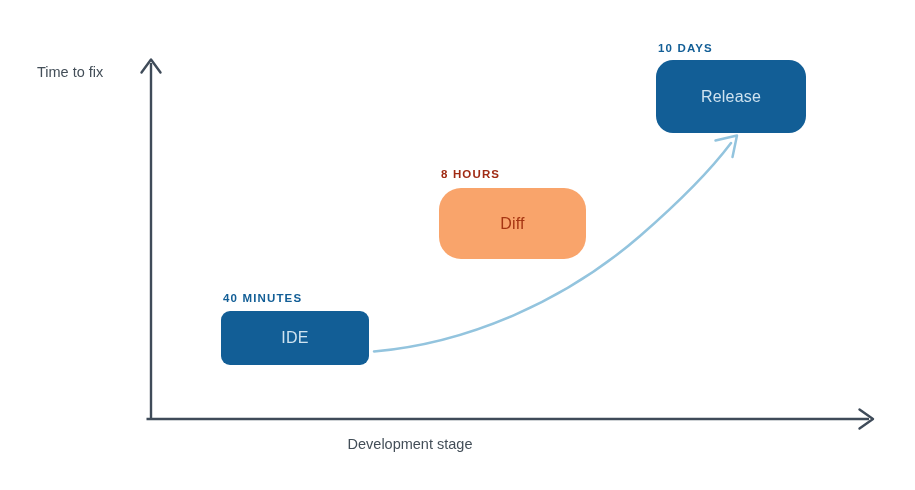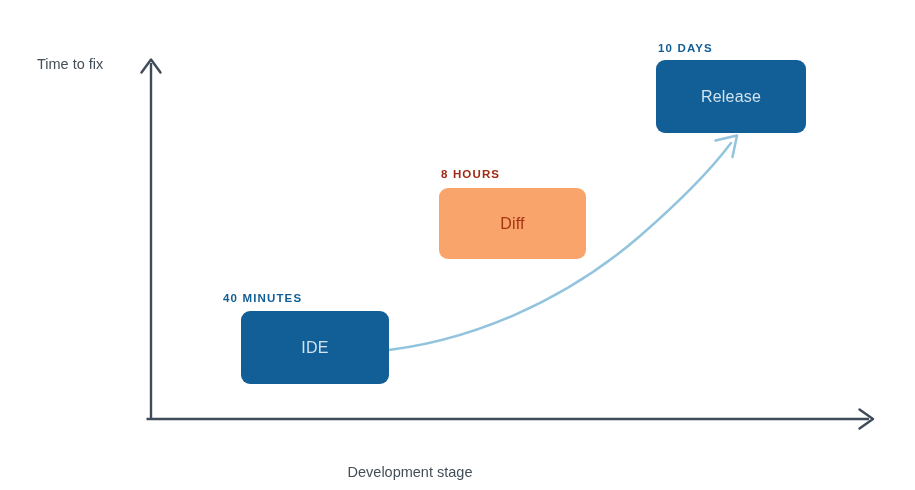--- a/index.html
+++ b/index.html
@@ -32,25 +32,25 @@
   }
   .axis-label {
     position: absolute;
     color: #434E58;
     font-size: 14.5px;
     font-family: "Liberation Sans", sans-serif;
     white-space: nowrap;
   }
   #y-axis-label {
     left: 37px;
-    top: 56px;
+    top: 64px;
   }
   #x-axis-label {
     left: 0;
-    top: 464px;
+    top: 436px;
     width: 820px;
     text-align: center;
   }
   .stage-node {
     position: absolute;
   }
   .stage-box {
     position: absolute;
     border-radius: 9px;
     display: flex;
@@ -69,34 +69,34 @@
     letter-spacing: 1.15px;
     font-family: "Liberation Sans", sans-serif;
     white-space: nowrap;
   }
 
   
   #node-ide .stage-box {
     left: 221px;
     top: 311px;
     width: 148px;
-    height: 73px;
-    margin-left: 20px;
+    height: 54px;
   }
   #node-ide .stage-caption {
     left: 223px;
     top: 292px;
   }
 
   
   #node-diff .stage-box {
     left: 439px;
     top: 188px;
     width: 147px;
     height: 71px;
+    border-radius: 22px;
   }
   #node-diff .stage-caption {
     left: 441px;
     top: 168px;
   }
 
   
   #node-release .stage-box {
     left: 656px;
     top: 60px;
@@ -144,18 +144,18 @@
 
   <div class="stage-node" id="node-diff">
     <div class="stage-caption" style="color: rgb(160, 42, 19);">8 HOURS</div>
     <div class="stage-box" style="background-color: rgb(249, 164, 107);">
       <span class="stage-box-label" style="color: rgb(166, 53, 18);">Diff</span>
     </div>
   </div>
 
   <div class="stage-node" id="node-release">
     <div class="stage-caption" style="color: rgb(18, 94, 150);">10 DAYS</div>
-    <div class="stage-box" style="background-color: rgb(18, 94, 150);">
+    <div class="stage-box" style="background-color: rgb(18, 94, 150); border-radius: 17px;">
       <span class="stage-box-label" style="color: rgb(207, 227, 240);">Release</span>
     </div>
   </div>
 
 </div>
 
 </body></html>

